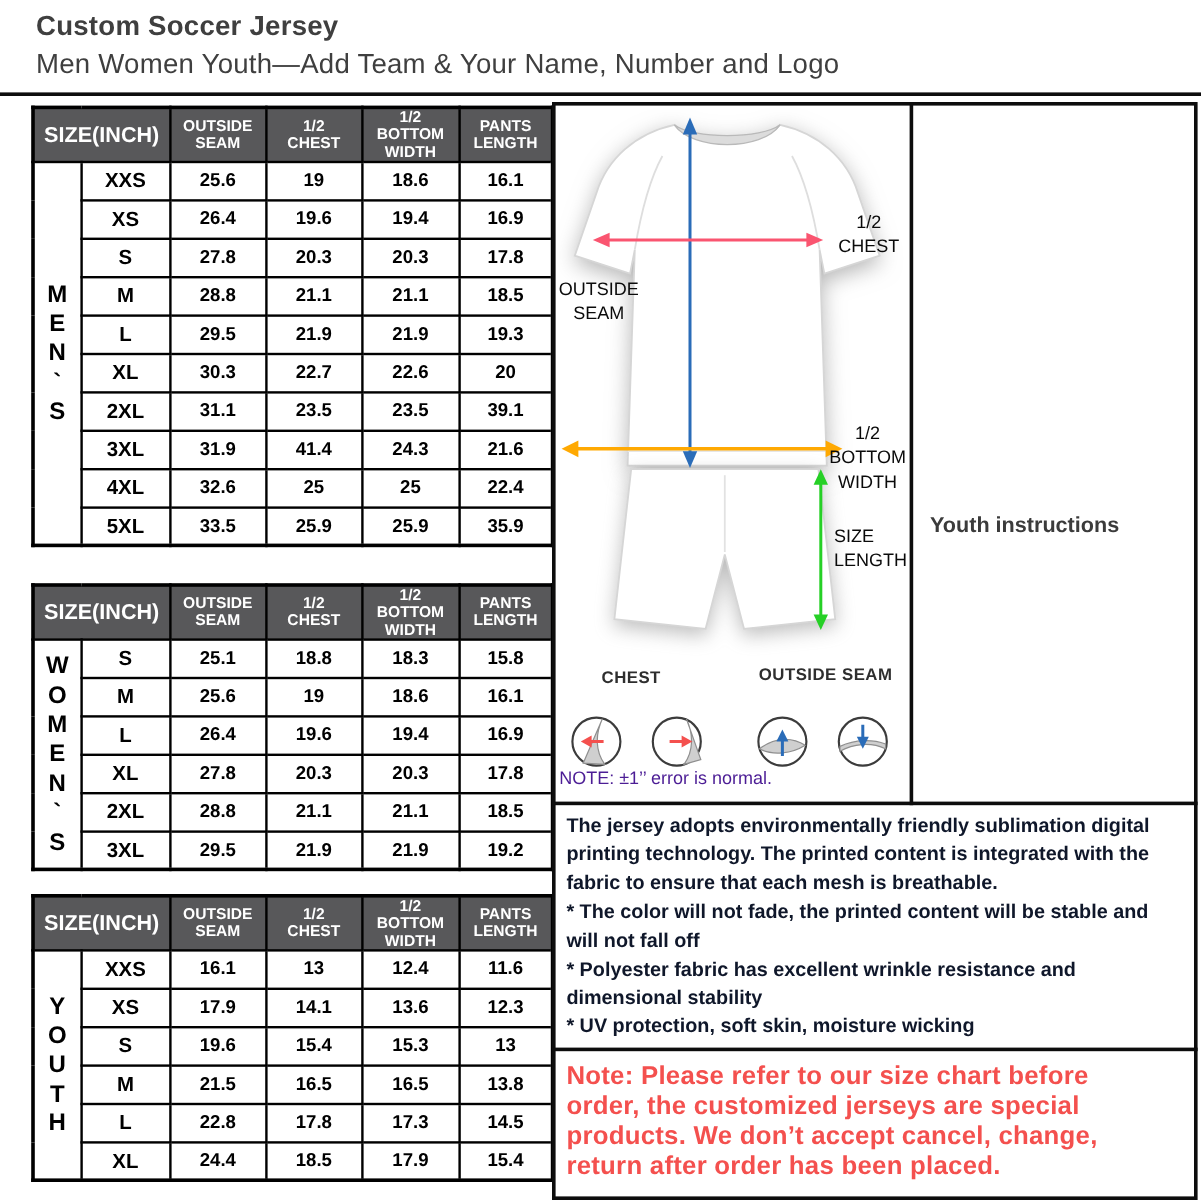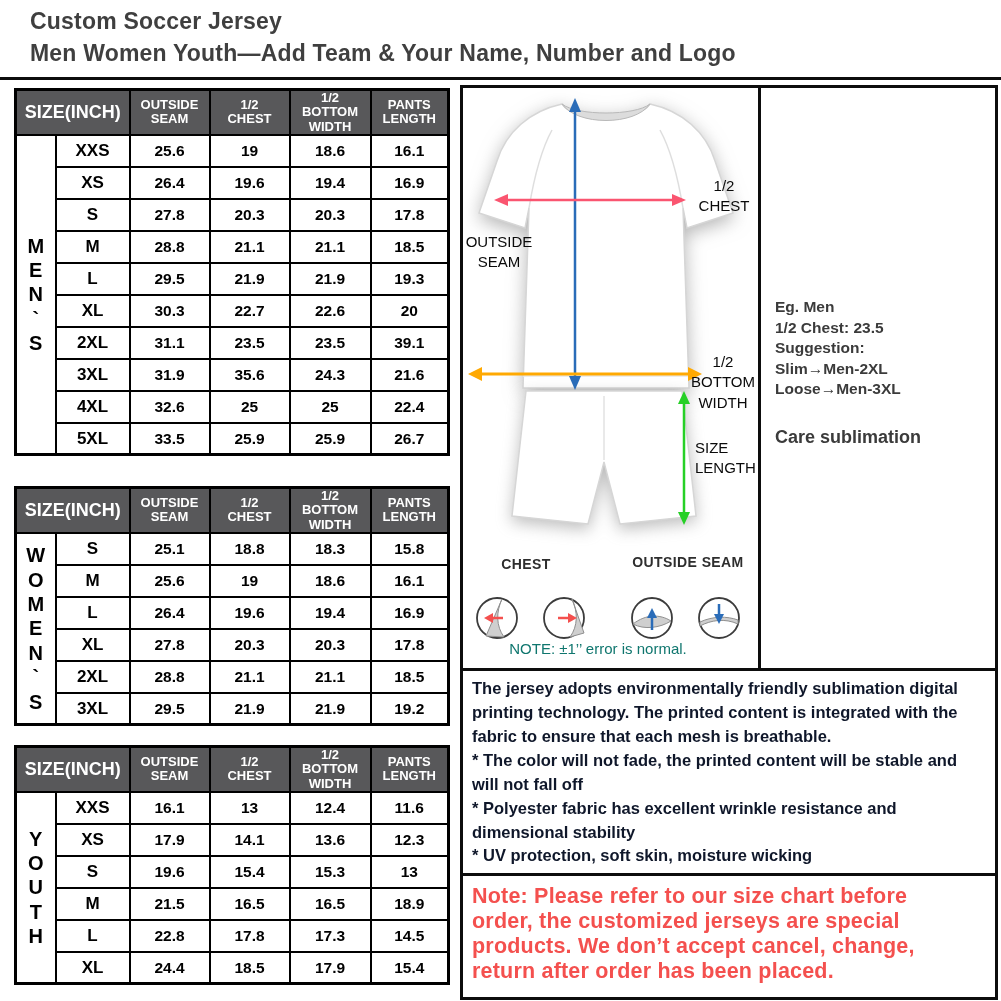--- a/index.html
+++ b/index.html
@@ -2,25 +2,25 @@
 <html><head>
 <meta charset="utf-8">
 <style>
   * { margin:0; padding:0; box-sizing:border-box; }
   html,body { width:1001px; height:1001px; background:#fff; font-family:"Liberation Sans", sans-serif; color:#111; }
   .abs { position:absolute; }
   .page { position:relative; width:1001px; height:1001px; overflow:hidden; background:#fff; }
 
   
   .title1 { left:30px; top:8px;  font-size:23px; font-weight:bold; color:#3f3f3f; letter-spacing:.2px;text-align:right; }
-  .title2 { left:30px; top:40px; font-size:23px; font-weight:bold; color:#3f3f3f; letter-spacing:.2px; }
+  .title2 { left:30px; top:40px; font-size:23px; font-weight:normal; color:#3f3f3f; letter-spacing:.2px; }
   .rule   { left:0; top:77px; width:1001px; height:3px; background:#0d0d0d; }
 
   
-  .tblhost { left:14px; }
+  .tblhost { left:26px; }
   .size-table { border-collapse:collapse; table-layout:fixed; width:433px; background:#fff; border:3px solid #000; }
   .size-table th { color:#fff; border:2px solid #000; font-weight:bold; font-size:13px; line-height:1.1; height:44px; white-space:pre-line; text-align:center; vertical-align:middle; padding:0; }
   .size-table th.size-h { font-size:18px; letter-spacing:0; }
   .size-table td { border:2px solid #000; text-align:center; vertical-align:middle; font-weight:bold; height:32px; font-size:15.5px; padding:0; background:#fff; color:#000; }
   .size-table td.size { font-size:17px; }
   .size-table td.side { font-size:20px; line-height:1.22; white-space:pre-line; font-weight:bold; }
 
   
   .bigbox { left:460px; top:85px; width:538px; height:915px; border:3px solid #0d0d0d; background:#fff; }
   .vdiv   { left:758px; top:85px; width:3px; height:586px; background:#0d0d0d; }
@@ -29,21 +29,21 @@
 
   
   .diag-label { font-size:15px; color:#0a0a0a; white-space:pre-line; text-align:center; line-height:1.35; }
   .lbl-halfchest   { left:688px; top:176px; width:72px; }
   .lbl-outseam     { left:460px; top:232px; width:78px; }
   .lbl-halfbottom  { left:684px; top:352px; width:78px; }
   .lbl-pantlength  { left:695px; top:438px; width:72px; text-align:left; }
   .cap { font-size:14px; font-weight:bold; color:#2e2e2e; text-align:center; letter-spacing:.4px; }
   .cap-chest { left:488px; top:556px; width:76px; }
   .cap-seam  { left:626px; top:554px; width:124px; }
-  .diag-note { left:466px; top:640px; width:264px; font-size:15px; color:#0f766e; text-align:center; }
+  .diag-note { left:466px; top:640px; width:264px; font-size:15px; color:#4c1d95; }
 
   
   .howto-h   { left:768px; top:98px;  width:226px; text-align:center; font-size:21px; font-weight:bold; color:#3b3b3b; }
   .howto-p   { left:775px; top:133px; width:218px; font-size:16.5px; font-weight:600; color:#3b3b3b; line-height:1.42; white-space:pre-line; }
   .howto-eg  { left:775px; top:297px; width:218px; font-size:15.5px; font-weight:bold; color:#3b3b3b; line-height:1.33; white-space:pre-line; }
   .care-h    { left:775px; top:427px; width:218px; font-size:18px; font-weight:bold; color:#3b3b3b; }
   .care-list { left:775px; top:452px; width:222px; font-size:17.5px; font-weight:600; color:#3b3b3b; line-height:1.36; white-space:pre-line; }
 
   
   .fabric { left:472px; top:677px; width:522px; font-size:16.5px; font-weight:700; color:#0f172a; line-height:1.45; white-space:pre-line; }
@@ -133,37 +133,37 @@
           <tr>
             <td class="size">2XL</td>
             <td class="val">31.1</td>
             <td class="val">23.5</td>
             <td class="val">23.5</td>
             <td class="val">39.1</td>
           </tr>
           <tr>
             <td class="size">3XL</td>
             <td class="val">31.9</td>
-            <td class="val">35.6</td>
+            <td class="val">41.4</td>
             <td class="val">24.3</td>
             <td class="val">21.6</td>
           </tr>
           <tr>
             <td class="size">4XL</td>
             <td class="val">32.6</td>
             <td class="val">25</td>
             <td class="val">25</td>
             <td class="val">22.4</td>
           </tr>
           <tr>
             <td class="size">5XL</td>
             <td class="val">33.5</td>
             <td class="val">25.9</td>
             <td class="val">25.9</td>
-            <td class="val">26.7</td>
+            <td class="val">35.9</td>
           </tr>
         </tbody>
       </table>
     </div>
   <div class="abs tblhost" style="top:486px">
       <table class="size-table">
         <colgroup>
           <col style="width: 40px;">
           <col style="width: 74px;">
           <col style="width: 80px;">
@@ -287,21 +287,21 @@
             <td class="val">19.6</td>
             <td class="val">15.4</td>
             <td class="val">15.3</td>
             <td class="val">13</td>
           </tr>
           <tr>
             <td class="size">M</td>
             <td class="val">21.5</td>
             <td class="val">16.5</td>
             <td class="val">16.5</td>
-            <td class="val">18.9</td>
+            <td class="val">13.8</td>
           </tr>
           <tr>
             <td class="size">L</td>
             <td class="val">22.8</td>
             <td class="val">17.8</td>
             <td class="val">17.3</td>
             <td class="val">14.5</td>
           </tr>
           <tr>
             <td class="size">XL</td>
@@ -389,26 +389,21 @@
 SEAM</div>
   <div class="abs diag-label lbl-halfbottom">1/2
 BOTTOM
 WIDTH</div>
   <div class="abs diag-label lbl-pantlength">SIZE
 LENGTH</div>
   <div class="abs cap cap-chest">CHEST</div>
   <div class="abs cap cap-seam">OUTSIDE SEAM</div>
   <div class="abs diag-note">NOTE:  ±1’’ error is normal.</div>
 
-  <div class="abs howto-eg">Eg. Men
-1/2 Chest: 23.5
-Suggestion:
-Slim→Men-2XL
-Loose→Men-3XL</div>
-  <div class="abs care-h">Care sublimation</div>
+  <div class="abs care-h">Youth instructions</div>
 
   <div class="abs fabric">The jersey adopts environmentally friendly sublimation digital
 printing technology. The printed content is integrated with the
 fabric to ensure that each mesh is breathable.
 * The color will not fade, the printed content will be stable and
 will not fall off
 * Polyester fabric has excellent wrinkle resistance and
 dimensional stability
 * UV protection, soft skin, moisture wicking</div>
 

